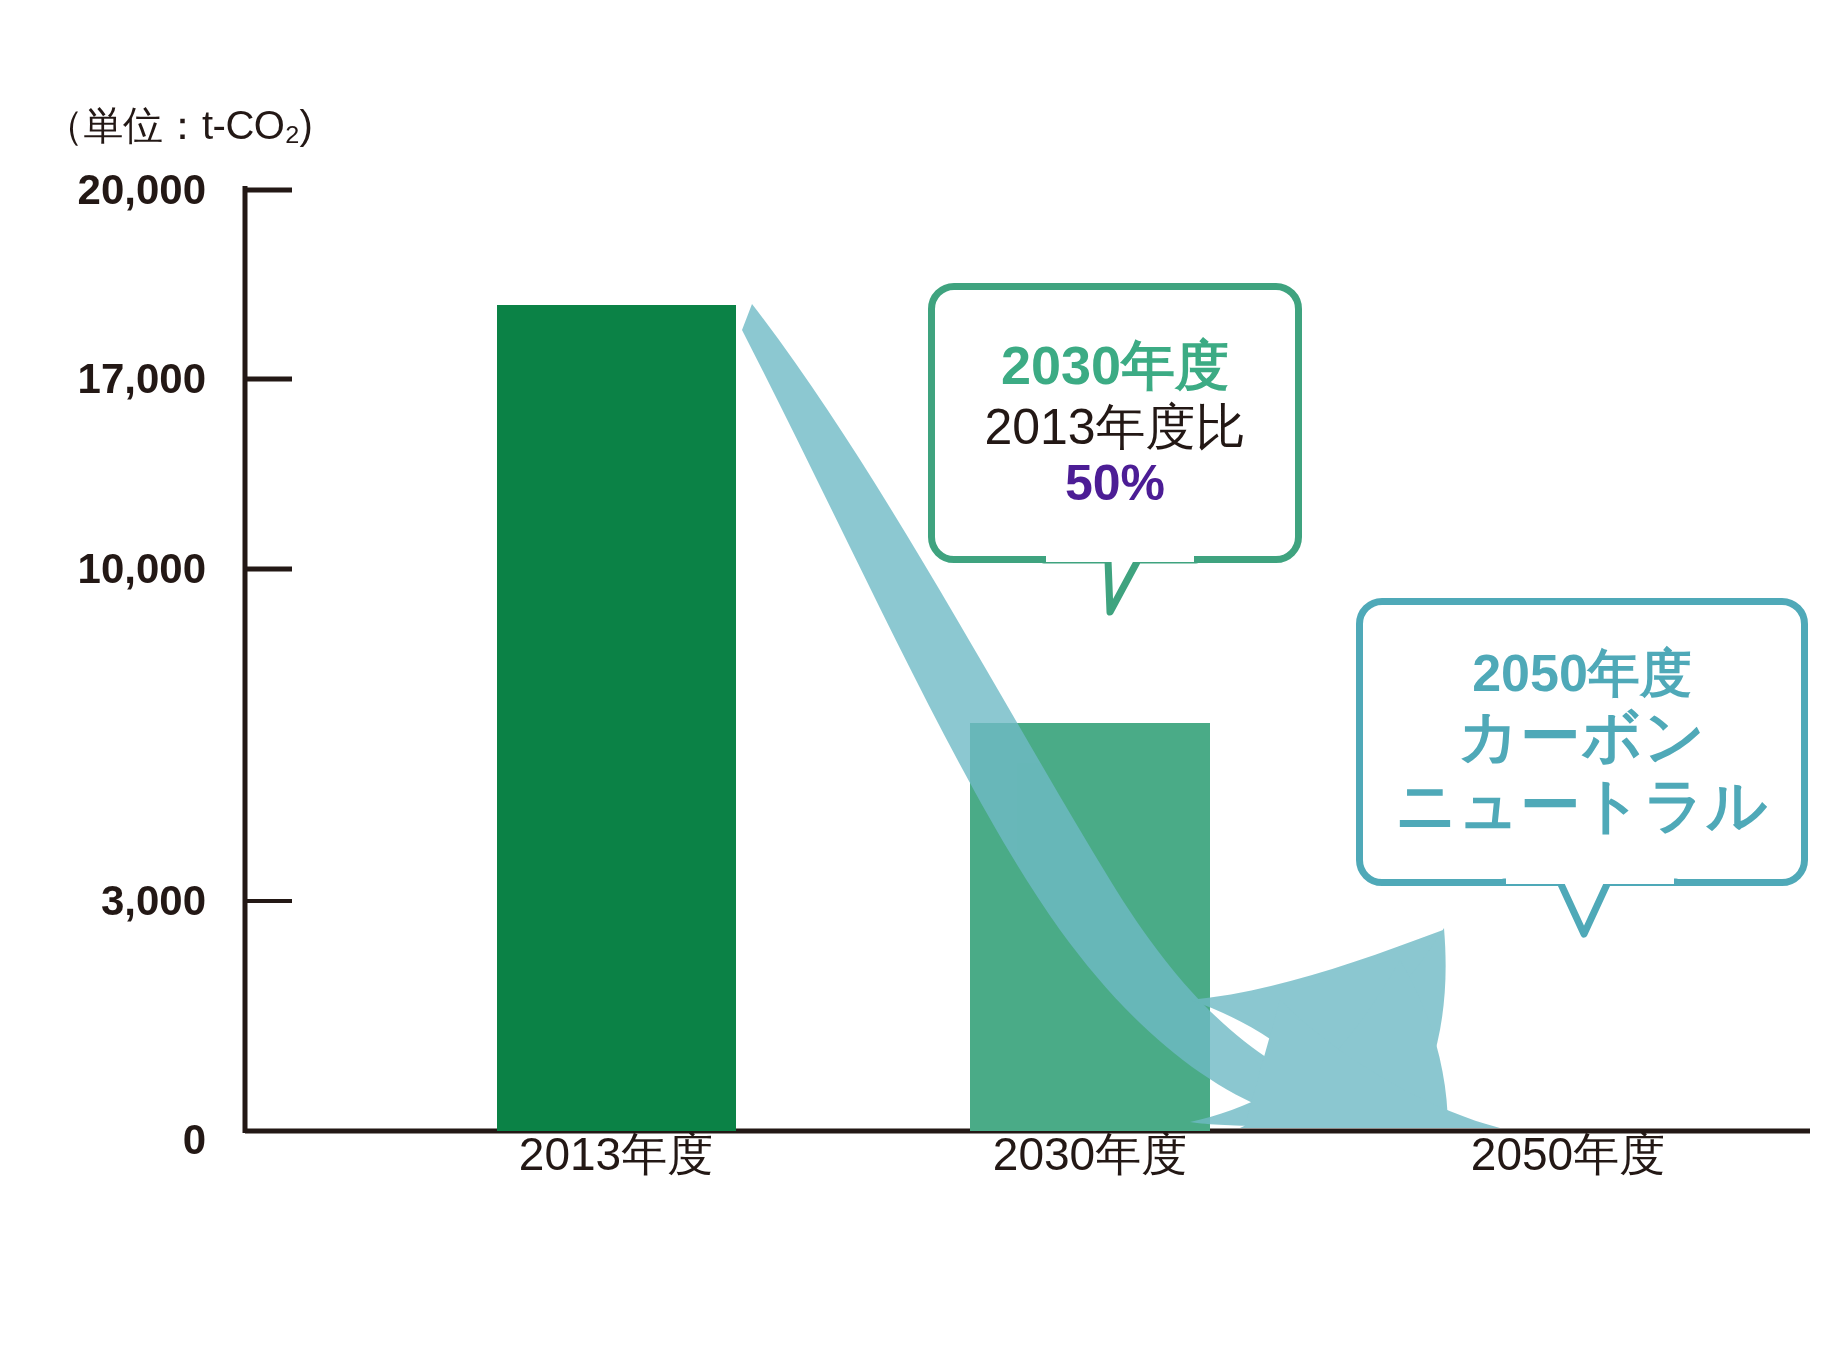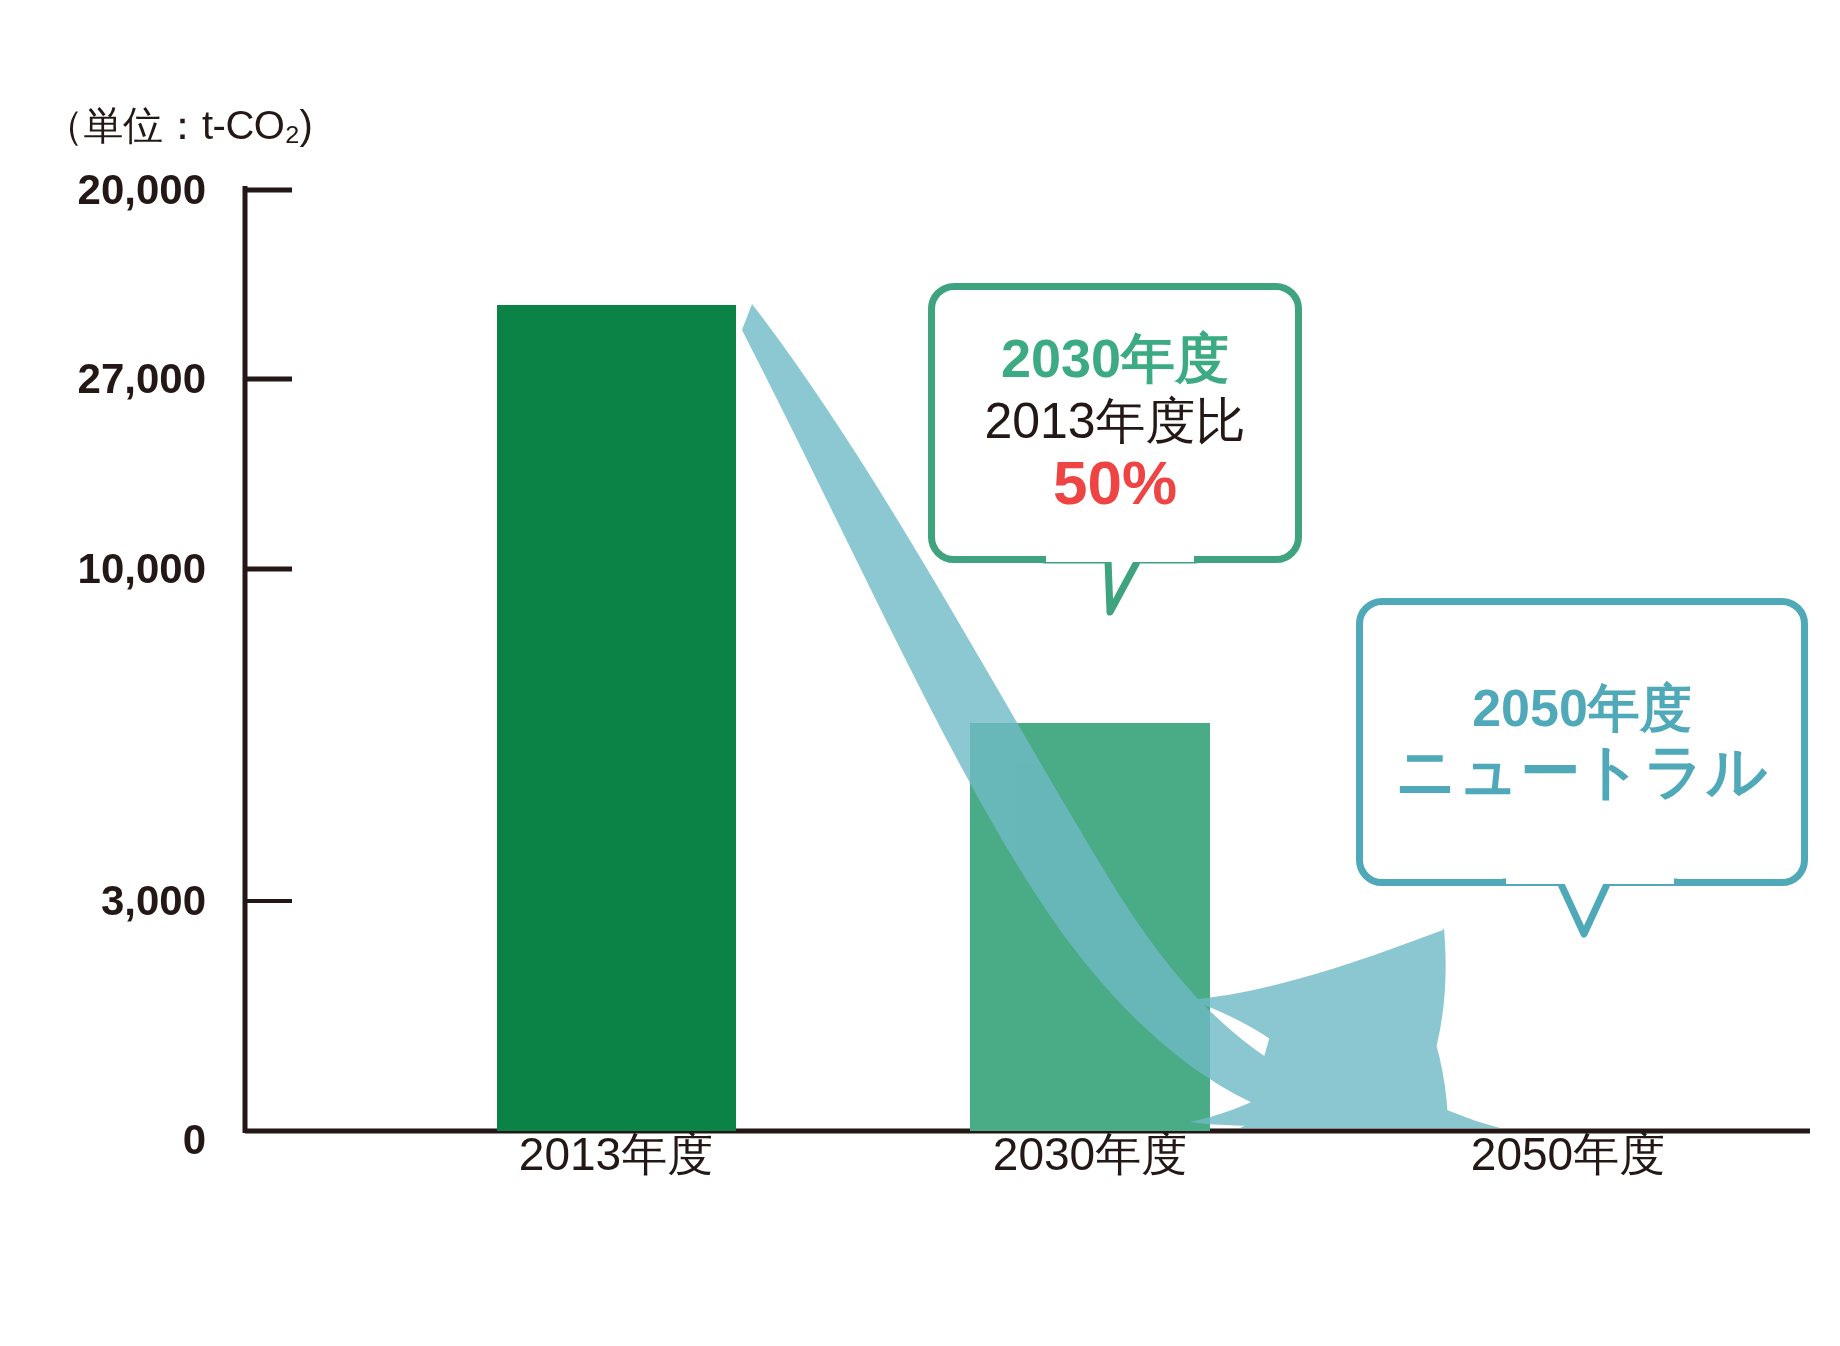--- a/index.html
+++ b/index.html
@@ -98,23 +98,23 @@
     font-weight: bold;
     color: #3cab84;
   }
   .g-sub {
     font-size: 50px;
     color: #231815;
     margin-top: 6px;
     text-align: right;
   }
   .g-pct {
-    font-size: 62px;
-    font-weight: bold;
-    color: #ef4444;
+    font-size: 50px;
+    font-weight: bold;
+    color: #4c1d95;
     margin-top: 2px;
   }
   .t-head {
     font-size: 52px;
     font-weight: bold;
     color: #4fa9b8;
   }
   .t-body {
     font-size: 60px;
     font-weight: bold;
@@ -151,21 +151,21 @@
     <line x1="245" y1="190" x2="292" y2="190" stroke="#231815" stroke-width="5"></line>
     <line x1="245" y1="379" x2="292" y2="379" stroke="#231815" stroke-width="5"></line>
     <line x1="245" y1="569" x2="292" y2="569" stroke="#231815" stroke-width="5"></line>
     <line x1="245" y1="901" x2="292" y2="901" stroke="#231815" stroke-width="4"></line>
   </svg>
 
   <div class="ytick-wrap" style="top:190px;">
     <div class="ytick-label">20,000</div>
   </div>
   <div class="ytick-wrap" style="top:379px;">
-    <div class="ytick-label">27,000</div>
+    <div class="ytick-label">17,000</div>
   </div>
   <div class="ytick-wrap" style="top:569px;">
     <div class="ytick-label">10,000</div>
   </div>
   <div class="ytick-wrap" style="top:901px;">
     <div class="ytick-label">3,000</div>
   </div>
   <div class="ytick-wrap" style="top:1140px;">
     <div class="ytick-label">0</div>
   </div>
@@ -206,20 +206,21 @@
     <div class="line g-sub">2013年度比</div>
     <div class="line g-pct">50%</div>
   </div>
   <svg class="tail-svg" style="left:1040px; top:550px;" width="160" height="80" aria-hidden="true">
     <path d="M 4,10 L 68,10 L 70,62 L 98,10 L 156,10" fill="#ffffff" stroke="#3fa37f" stroke-width="7" stroke-linejoin="round" stroke-linecap="round"></path>
     <rect x="6" y="0" width="148" height="12" fill="#ffffff"></rect>
   </svg>
 
   <div class="callout callout-teal" style="left:1356px; top:598px; width:452px; height:288px;">
     <div class="line t-head">2050年度</div>
+    <div class="line t-body">カーボン</div>
     <div class="line t-body">ニュートラル</div>
   </div>
   <svg class="tail-svg" style="left:1500px; top:872px;" width="180" height="80" aria-hidden="true">
     <path d="M 4,10 L 60,10 L 84,62 L 108,10 L 176,10" fill="#ffffff" stroke="#4fa9b8" stroke-width="7" stroke-linejoin="round" stroke-linecap="round"></path>
     <rect x="6" y="0" width="168" height="12" fill="#ffffff"></rect>
   </svg>
 
   <div class="xtick-label" style="left:616px;">2013年度</div>
   <div class="xtick-label" style="left:1090px;">2030年度</div>
   <div class="xtick-label" style="left:1568px;">2050年度</div>

